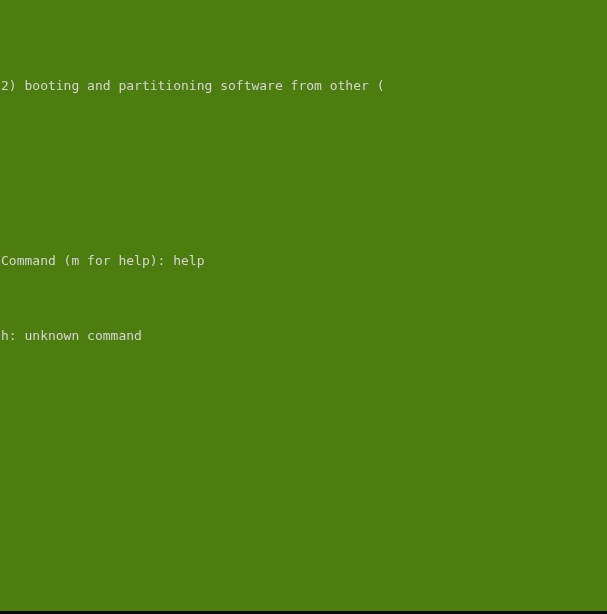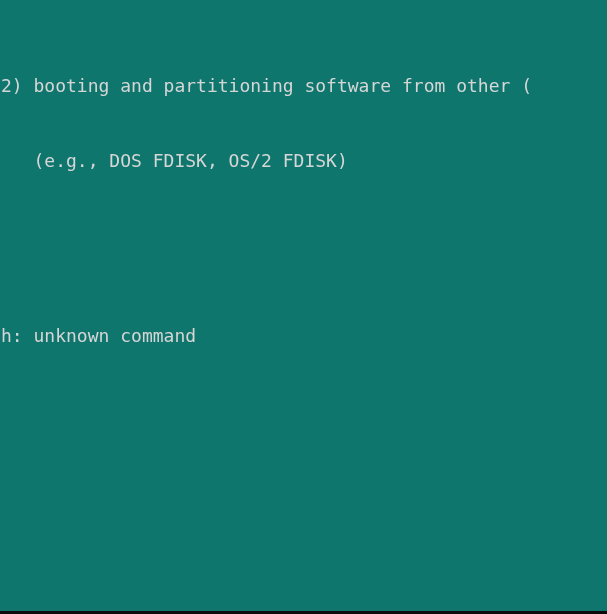--- a/index.html
+++ b/index.html
@@ -11,24 +11,24 @@
   body {
     width: 607px;
     height: 614px;
     overflow: hidden;
     font-family: "DejaVu Sans Mono", "Liberation Mono", monospace;
   }
   #terminal {
     position: relative;
     width: 607px;
     height: 614px;
-    background: #0f766e;
+    background: #4d7c0f;
     color: #d6d6d6;
     font-family: "DejaVu Sans Mono", "Liberation Mono", monospace;
-    font-size: 18px;
+    font-size: 13px;
     line-height: 25px;
     padding: 16px;
     box-sizing: border-box;
     overflow: hidden;
     -webkit-font-smoothing: none;
   }
   #screen {
     position: absolute;
     left: 1px;
     top: -2px;
@@ -53,23 +53,23 @@
     background: #0a0a0a;
   }
 </style>
 </head>
 <body>
 
 <div id="terminal">
   <div id="screen">
 
     <span class="line">2) booting and partitioning software from other (</span>
-    <span class="line">   (e.g., DOS FDISK, OS/2 FDISK)</span>
     <span class="line blank"> </span>
 
+    <span class="line">Command (m for help): help</span>
     <span class="line">h: unknown command</span>
 
     
     
     
     
     
     
     
     

